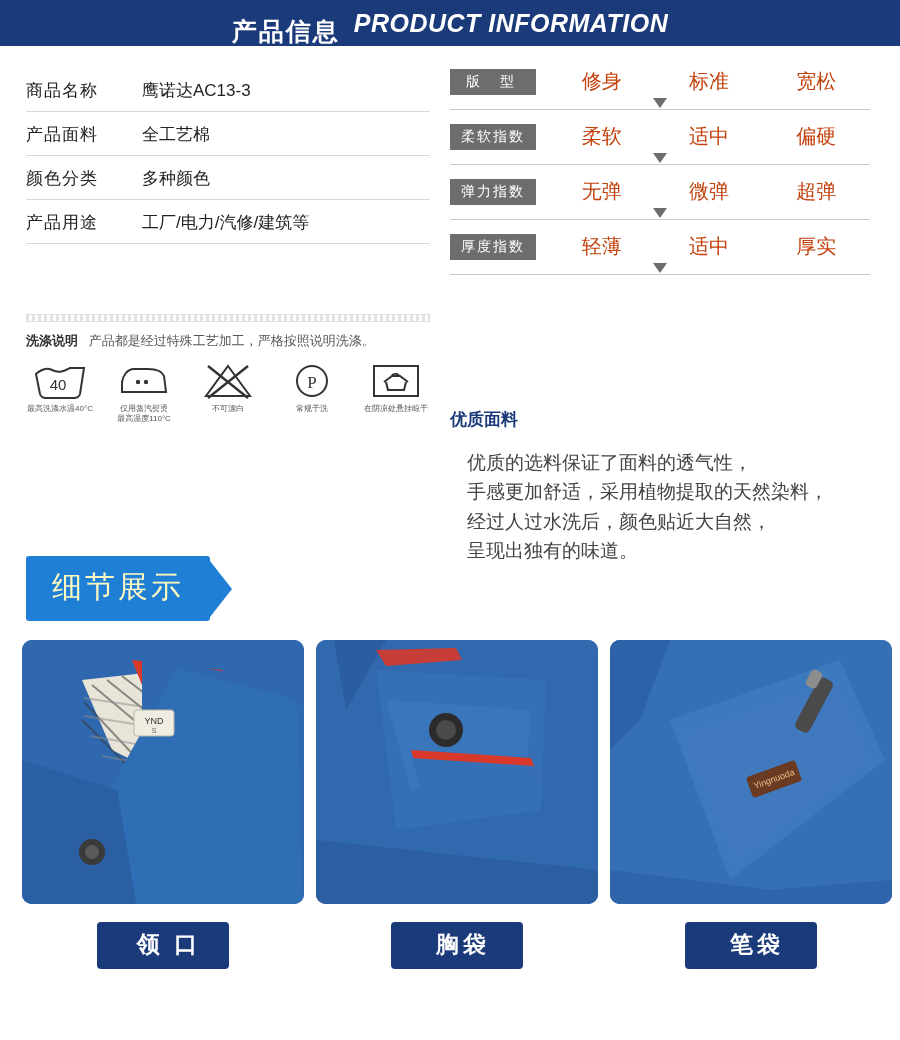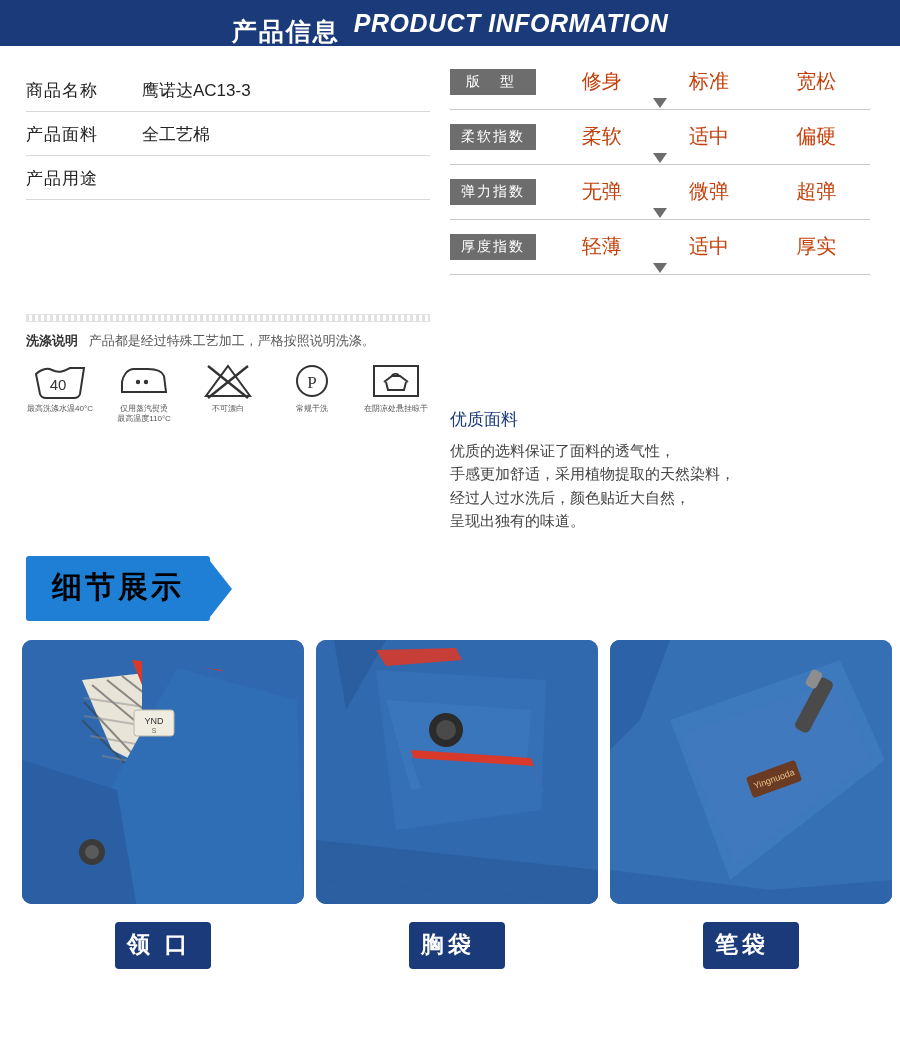--- a/index.html
+++ b/index.html
@@ -142,42 +142,42 @@
   .fabric {
     position:absolute;
     left:450px;
     top:408px;
     width:420px;
   }
   .fabric h3 {
     margin:0 0 8px 0;
     font-size:17px;
     color:#1b3a7a;
-    font-weight:normal;
+    font-weight:bold;
   }
   .fabric p {
-    margin:0;
-    font-size:15px;
+    margin:17px;
+    font-size:19px;
     color:#444;
     line-height:1.55;
   }
 
   
   .detail-banner {
     position:absolute;
     left:26px;
     top:556px;
     display:flex;
     align-items:center;
   }
   .detail-banner .box {
     background:#1e7fd4;
-    color:#000000;
+    color:#fef9c3;
     font-size:30px;
-    font-weight:bold;
+    font-weight:normal;
     letter-spacing:3px;
     padding:11px 26px 13px 26px;
     border-radius:3px;
     text-align:right;
   }
   .detail-banner .arrow {
     width:0; height:0;
     border-top:28px solid transparent;
     border-bottom:28px solid transparent;
     border-left:22px solid #1e7fd4;
@@ -195,27 +195,27 @@
   .photo {
     width:282px;
     height:264px;
     border-radius:10px;
     overflow:hidden;
     position:relative;
   }
   .photo svg { display:block; }
   .photo-caption {
     margin:18px auto 0 auto;
-    width:96px;
+    width:132px;
     background:#1b3a7a;
     color:#ffffff;
     font-size:23px;
     font-weight:bold;
     letter-spacing:4px;
-    text-align:left;
+    text-align:center;
     padding:7px 0 9px 12px;
     border-radius:4px;
   }
 </style>
 </head>
 <body>
 
 <div class="header">
   <span class="cn">产品信息</span>
   <span class="en">PRODUCT INFORMATION</span>
@@ -226,21 +226,26 @@
   <div class="spec-left">
     <div class="spec-row">
       <div class="spec-label">商品名称</div>
       <div class="spec-value">鹰诺达AC13-3</div>
     </div>
     <div class="spec-row">
       <div class="spec-label">产品面料</div>
       <div class="spec-value">全工艺棉</div>
     </div>
     <div class="spec-row">
+      <div class="spec-label">颜色分类</div>
+      <div class="spec-value">多种颜色</div>
+    </div>
+    <div class="spec-row">
       <div class="spec-label">产品用途</div>
+      <div class="spec-value">工厂/电力/汽修/建筑等</div>
     </div>
   </div>
 
   <div class="spec-right">
 
     <div class="idx-block">
       <div class="idx-top">
         <span class="idx-tag wide-space">版  型</span>
         <span class="idx-opts">
           <span class="idx-opt">修身</span>

